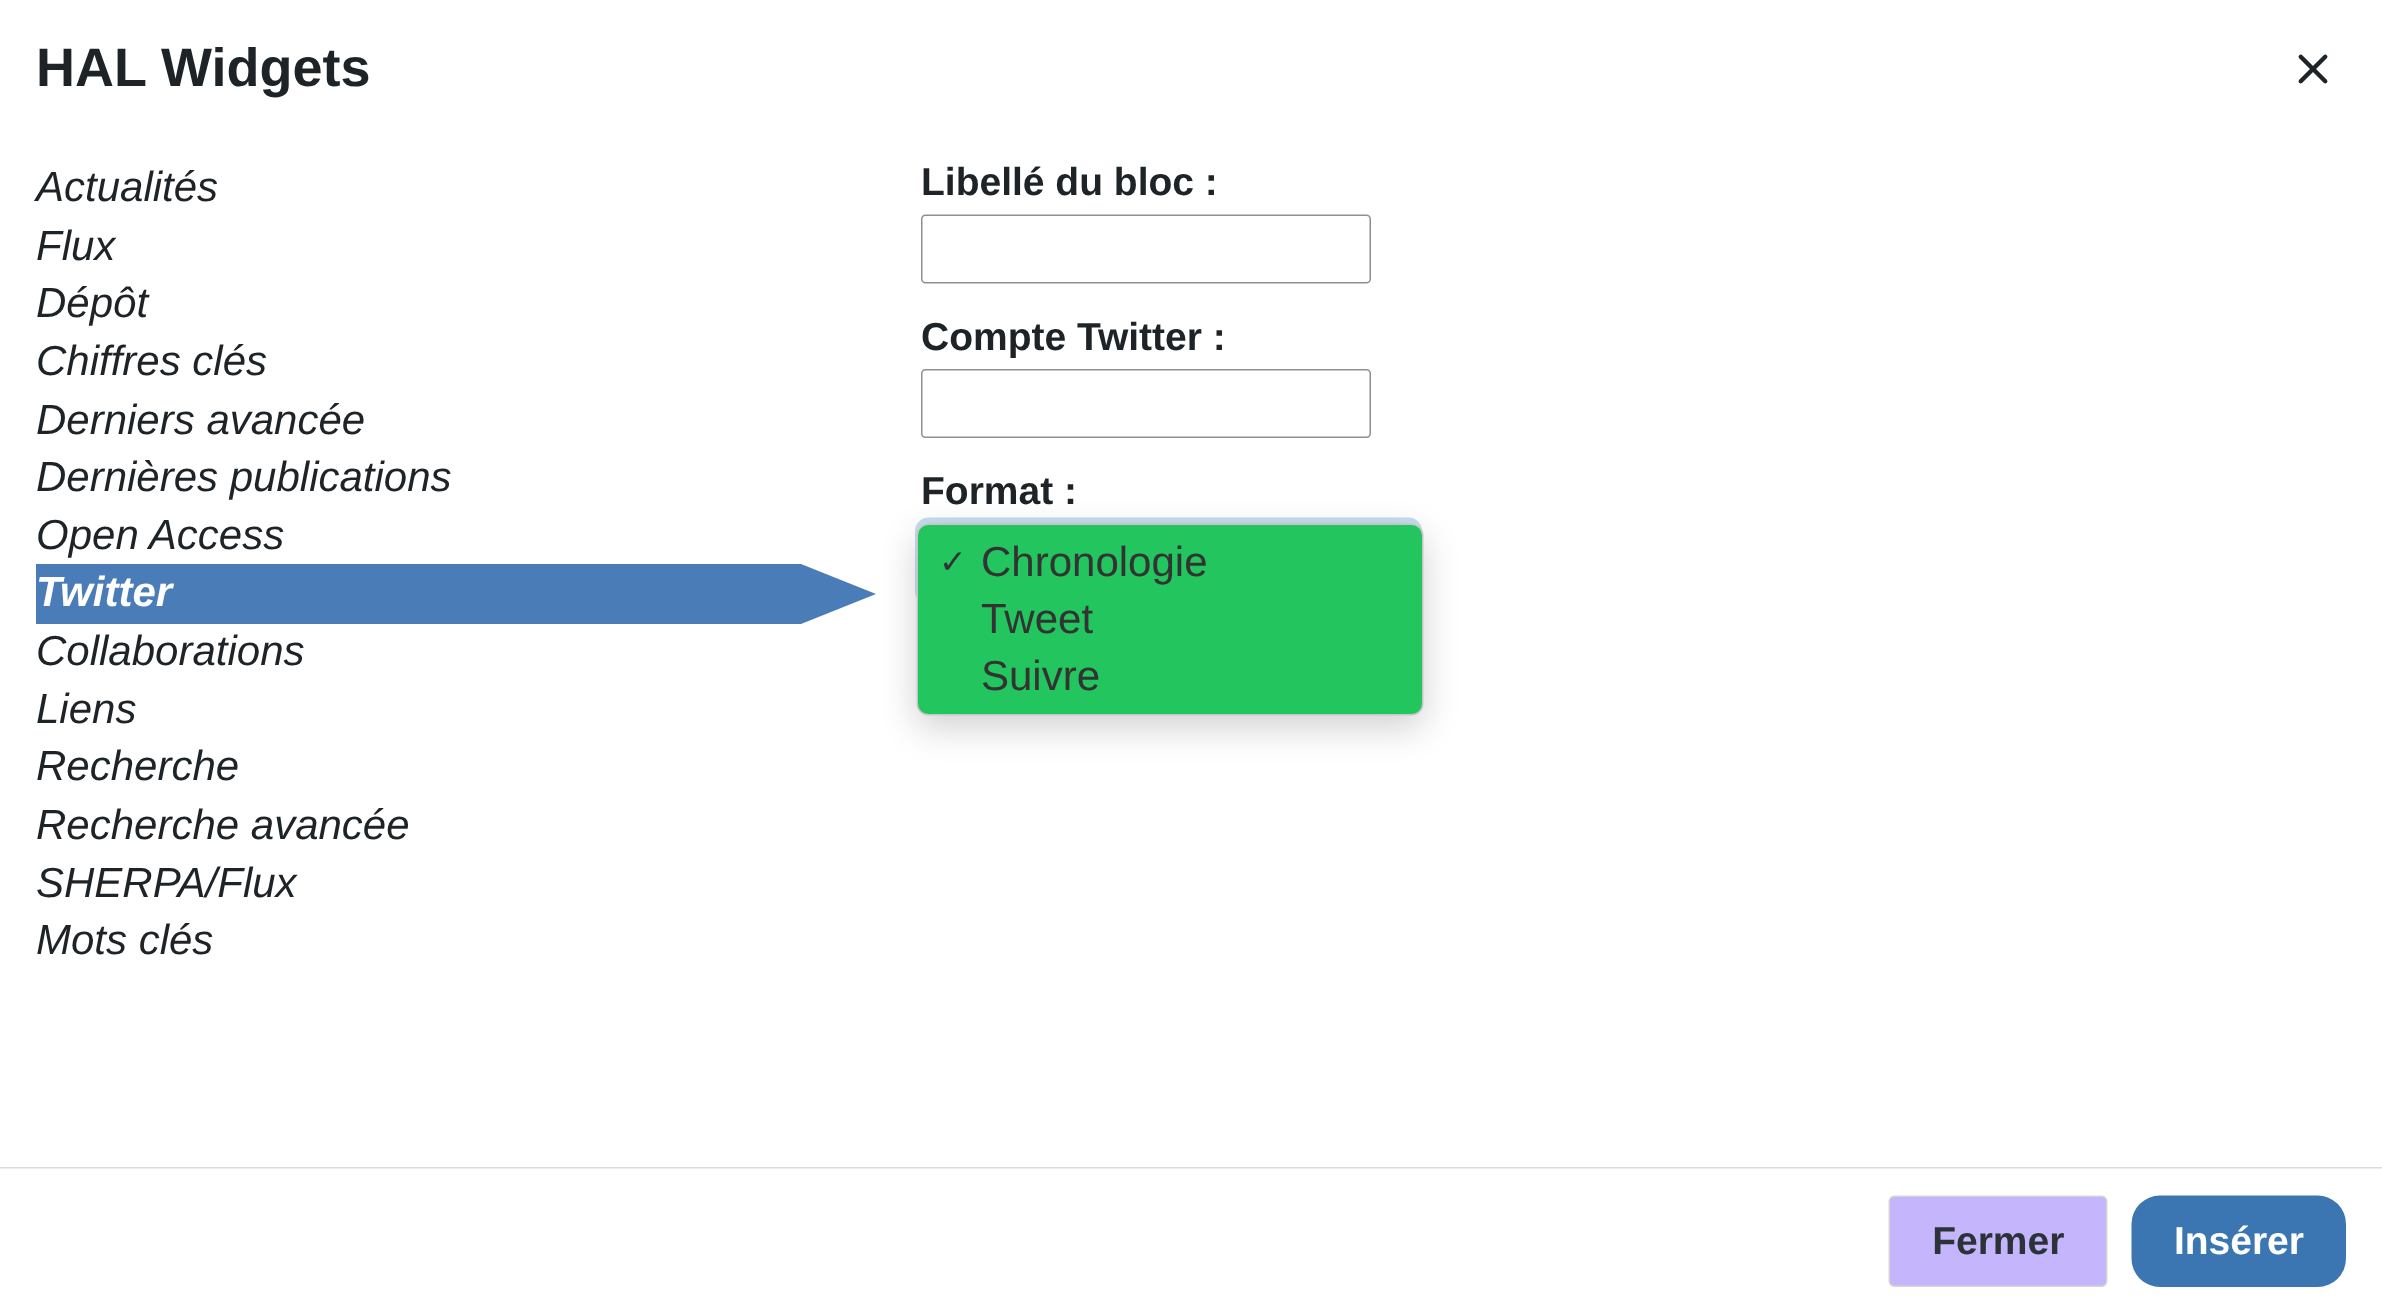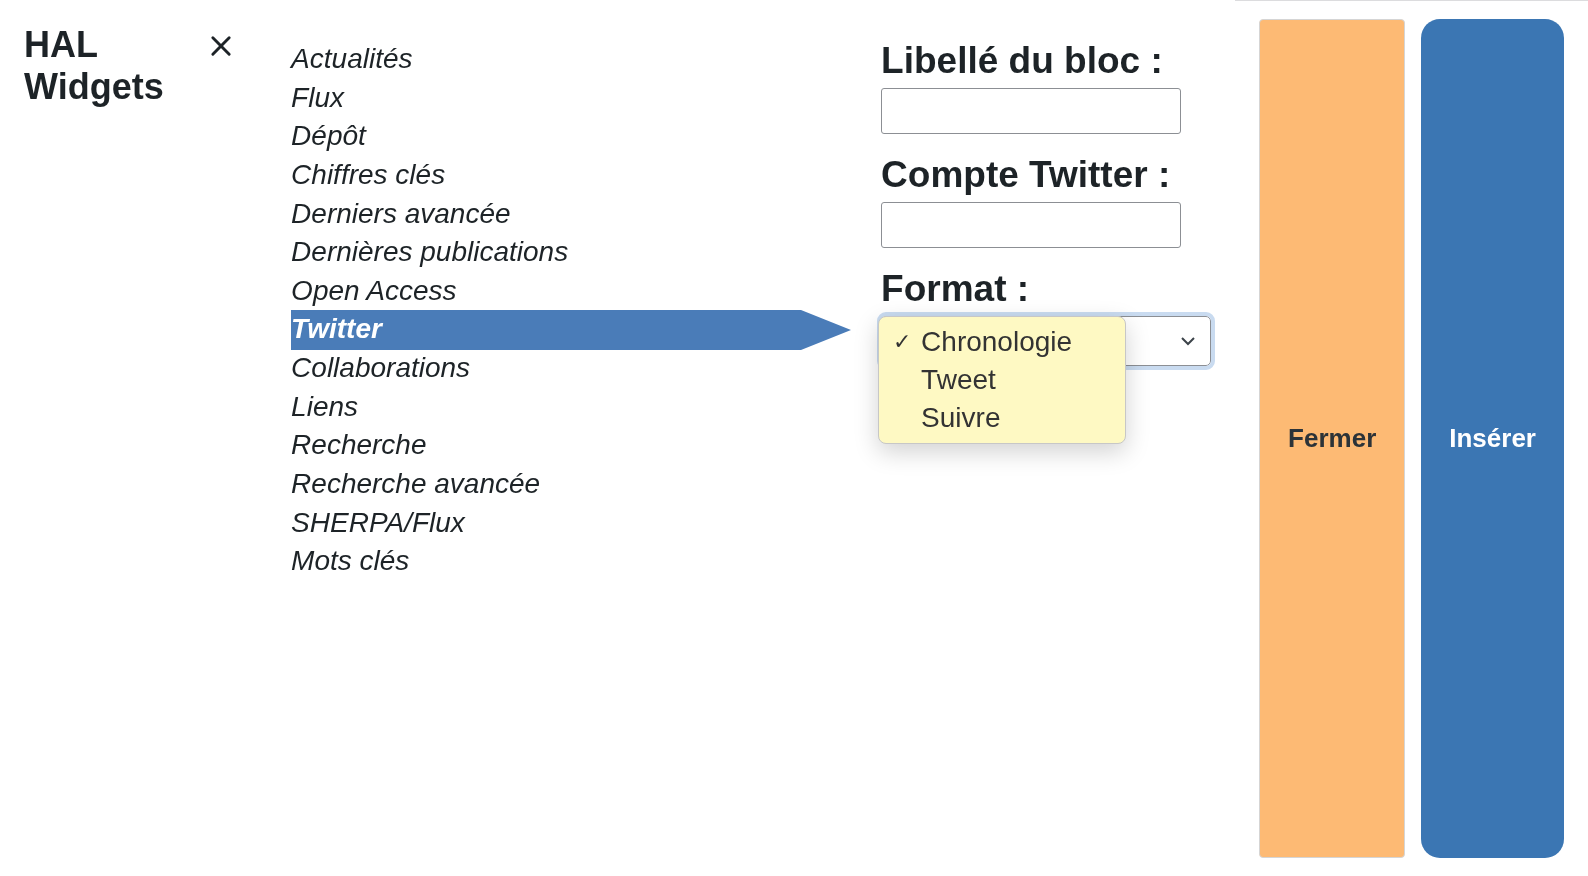--- a/index.html
+++ b/index.html
@@ -13,20 +13,21 @@
       color: #1d2327;
       width: 1588px;
       height: 876px;
       position: relative;
     }
     .modal {
       position: relative;
       width: 100%;
       height: 100%;
       display: flex;
+      flex-direction: column;
     }
     .modal-header {
       padding: 24px 24px 0 24px;
       position: relative;
     }
     .modal-title {
       font-size: 36px;
       font-weight: 600;
       color: #1d2327;
     }
@@ -83,21 +84,21 @@
     }
     .form-area {
       flex: 1;
       padding-left: 30px;
       position: relative;
     }
     .form-group {
       margin-bottom: 20px;
     }
     .form-label {
-      font-size: 37px;
+      font-size: 26px;
       font-weight: 700;
       color: #1d2327;
       display: block;
       margin-bottom: 6px;
     }
     .form-input {
       width: 300px;
       height: 46px;
       border: 1px solid #8c8f94;
       border-radius: 3px;
@@ -130,22 +131,22 @@
     .select-chevron {
       position: absolute;
       right: 14px;
       top: 50%;
       transform: translateY(-50%);
     }
     .dropdown {
       position: absolute;
       top: 0;
       left: -3px;
-      width: 248px;
-      background: #fef9c3;
+      width: 338px;
+      background: #22c55e;
       border: 1px solid #c7c7c7;
       border-radius: 8px;
       box-shadow: 0 8px 24px rgba(0,0,0,0.18);
       padding: 6px 0;
       z-index: 10;
     }
     .dropdown-item {
       font-size: 28px;
       color: #333;
       padding: 3px 18px 3px 42px;
@@ -170,21 +171,21 @@
     }
     .btn {
       font-size: 26px;
       font-weight: 600;
       padding: 14px 28px;
       border-radius: 4px;
       cursor: pointer;
       border: none;
     }
     .btn-secondary {
-      background: #fdba74;
+      background: #c4b5fd;
       color: #2c3338;
       border: 1px solid #d5d5d5;
     }
     .btn-primary {
       background: #3b76b3;
       color: #fff;
       border-radius: 19px;
     }
   </style>
 </head>

